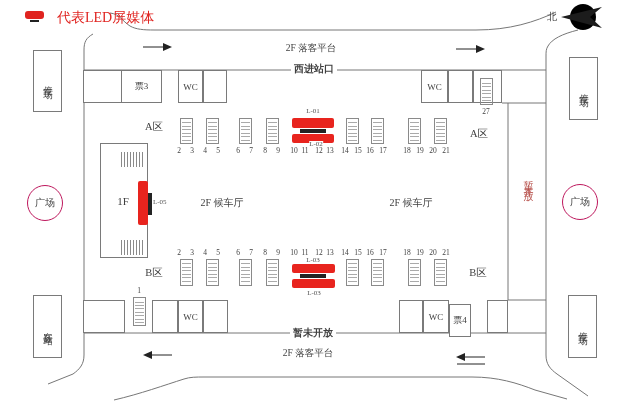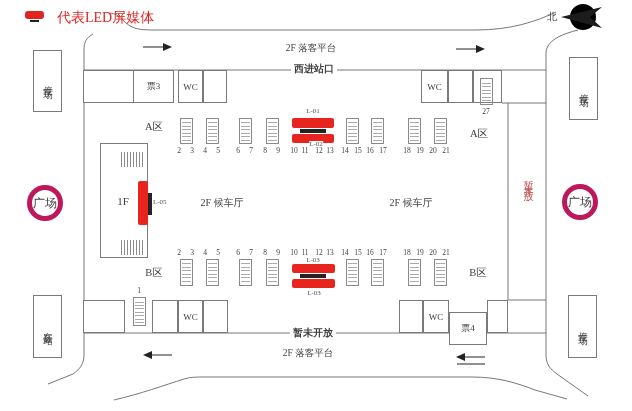--- a/index.html
+++ b/index.html
@@ -13,22 +13,22 @@
   svg.lines{position:absolute;left:0;top:0;}
   svg.lines path, svg.lines line{stroke:var(--line-gray);stroke-width:1;fill:none;}
   svg.lines .arrow-line{stroke:#222;}
   svg.lines .arrow-head{fill:#222;stroke:none;}
   .box{
     position:absolute;border:1px solid #7a7a7a;background:#fff;box-sizing:border-box;
     display:flex;align-items:center;justify-content:center;font-size:9px;color:var(--text);
   }
   .vtext{writing-mode:vertical-rl;letter-spacing:2px;font-size:9.5px;}
   .circle{
-    position:absolute;border:5px solid #be185d;border-radius:50%;background:#fff;box-sizing:border-box;
-    display:flex;align-items:center;justify-content:center;font-size:12px;color:var(--text);
+    position:absolute;border:1px solid #be185d;border-radius:50%;background:#fff;box-sizing:border-box;
+    display:flex;align-items:center;justify-content:center;font-size:10px;color:var(--text);
   }
   .lbl{position:absolute;white-space:nowrap;color:var(--text);}
   .ctr{transform:translate(-50%,-50%);}
   .whitebg{background:#fff;padding:0 3px;}
   .bold{font-weight:bold;}
   .red{color:#e02420;}
   .notice{color:var(--notice-red);writing-mode:vertical-rl;letter-spacing:4px;font-size:10px;}
   .esc{
     position:absolute;width:13px;border:1px solid #8a8a8a;box-sizing:border-box;background:#fff;
     background-image:repeating-linear-gradient(to bottom,#aaa 0 1px,#fff 1px 3.5px);
@@ -122,33 +122,33 @@
   <div class="leddark" style="left:300px;top:274px;width:26px;height:4px;"></div>
   <div class="ledbar" style="left:292px;top:279px;width:43px;height:9px;"></div>
   <div class="ledlbl" style="left:314px;top:290px;transform:translateX(-50%);">L-03</div>
 
   <div class="ledbar" style="left:138px;top:181px;width:10px;height:44px;"></div>
   <div class="leddark" style="left:148px;top:193px;width:4px;height:22px;"></div>
   <div class="ledlbl" style="left:153px;top:199px;">L-05</div>
 
   <div id="built" style="position:absolute;inset:0;">
       <div class="box" style="left: 83px; top: 70px; width: 54px; height: 33px;"></div>
-      <div class="box" style="left: 133px; top: 70px; width: 41px; height: 33px;">票3</div>
+      <div class="box" style="left: 121px; top: 70px; width: 41px; height: 33px;">票3</div>
       <div class="box" style="left: 178px; top: 70px; width: 25px; height: 33px;">WC</div>
       <div class="box" style="left: 203px; top: 70px; width: 24px; height: 33px;"></div>
       <div class="box" style="left: 421px; top: 70px; width: 27px; height: 33px;">WC</div>
       <div class="box" style="left: 448px; top: 70px; width: 25px; height: 33px;"></div>
       <div class="box" style="left: 473px; top: 70px; width: 29px; height: 33px;"></div>
       <div class="box" style="left: 83px; top: 300px; width: 42px; height: 33px;"></div>
       <div class="box" style="left: 152px; top: 300px; width: 26px; height: 33px;"></div>
       <div class="box" style="left: 178px; top: 300px; width: 25px; height: 33px;">WC</div>
       <div class="box" style="left: 203px; top: 300px; width: 25px; height: 33px;"></div>
       <div class="box" style="left: 399px; top: 300px; width: 24px; height: 33px;"></div>
       <div class="box" style="left: 423px; top: 300px; width: 26px; height: 33px;">WC</div>
-      <div class="box" style="left: 449px; top: 312px; width: 38px; height: 33px;">票4</div>
+      <div class="box" style="left: 449px; top: 304px; width: 22px; height: 33px;">票4</div>
       <div class="box" style="left: 487px; top: 300px; width: 21px; height: 33px;"></div>
       <div class="esc" style="left: 180px; top: 118px; height: 26px;"></div>
       <div class="escnum" style="left: 179px; top: 147px;">2</div>
       <div class="escnum" style="left: 192px; top: 147px;">3</div>
       <div class="esc" style="left: 206px; top: 118px; height: 26px;"></div>
       <div class="escnum" style="left: 205px; top: 147px;">4</div>
       <div class="escnum" style="left: 218px; top: 147px;">5</div>
       <div class="esc" style="left: 239px; top: 118px; height: 26px;"></div>
       <div class="escnum" style="left: 238px; top: 147px;">6</div>
       <div class="escnum" style="left: 251px; top: 147px;">7</div>

